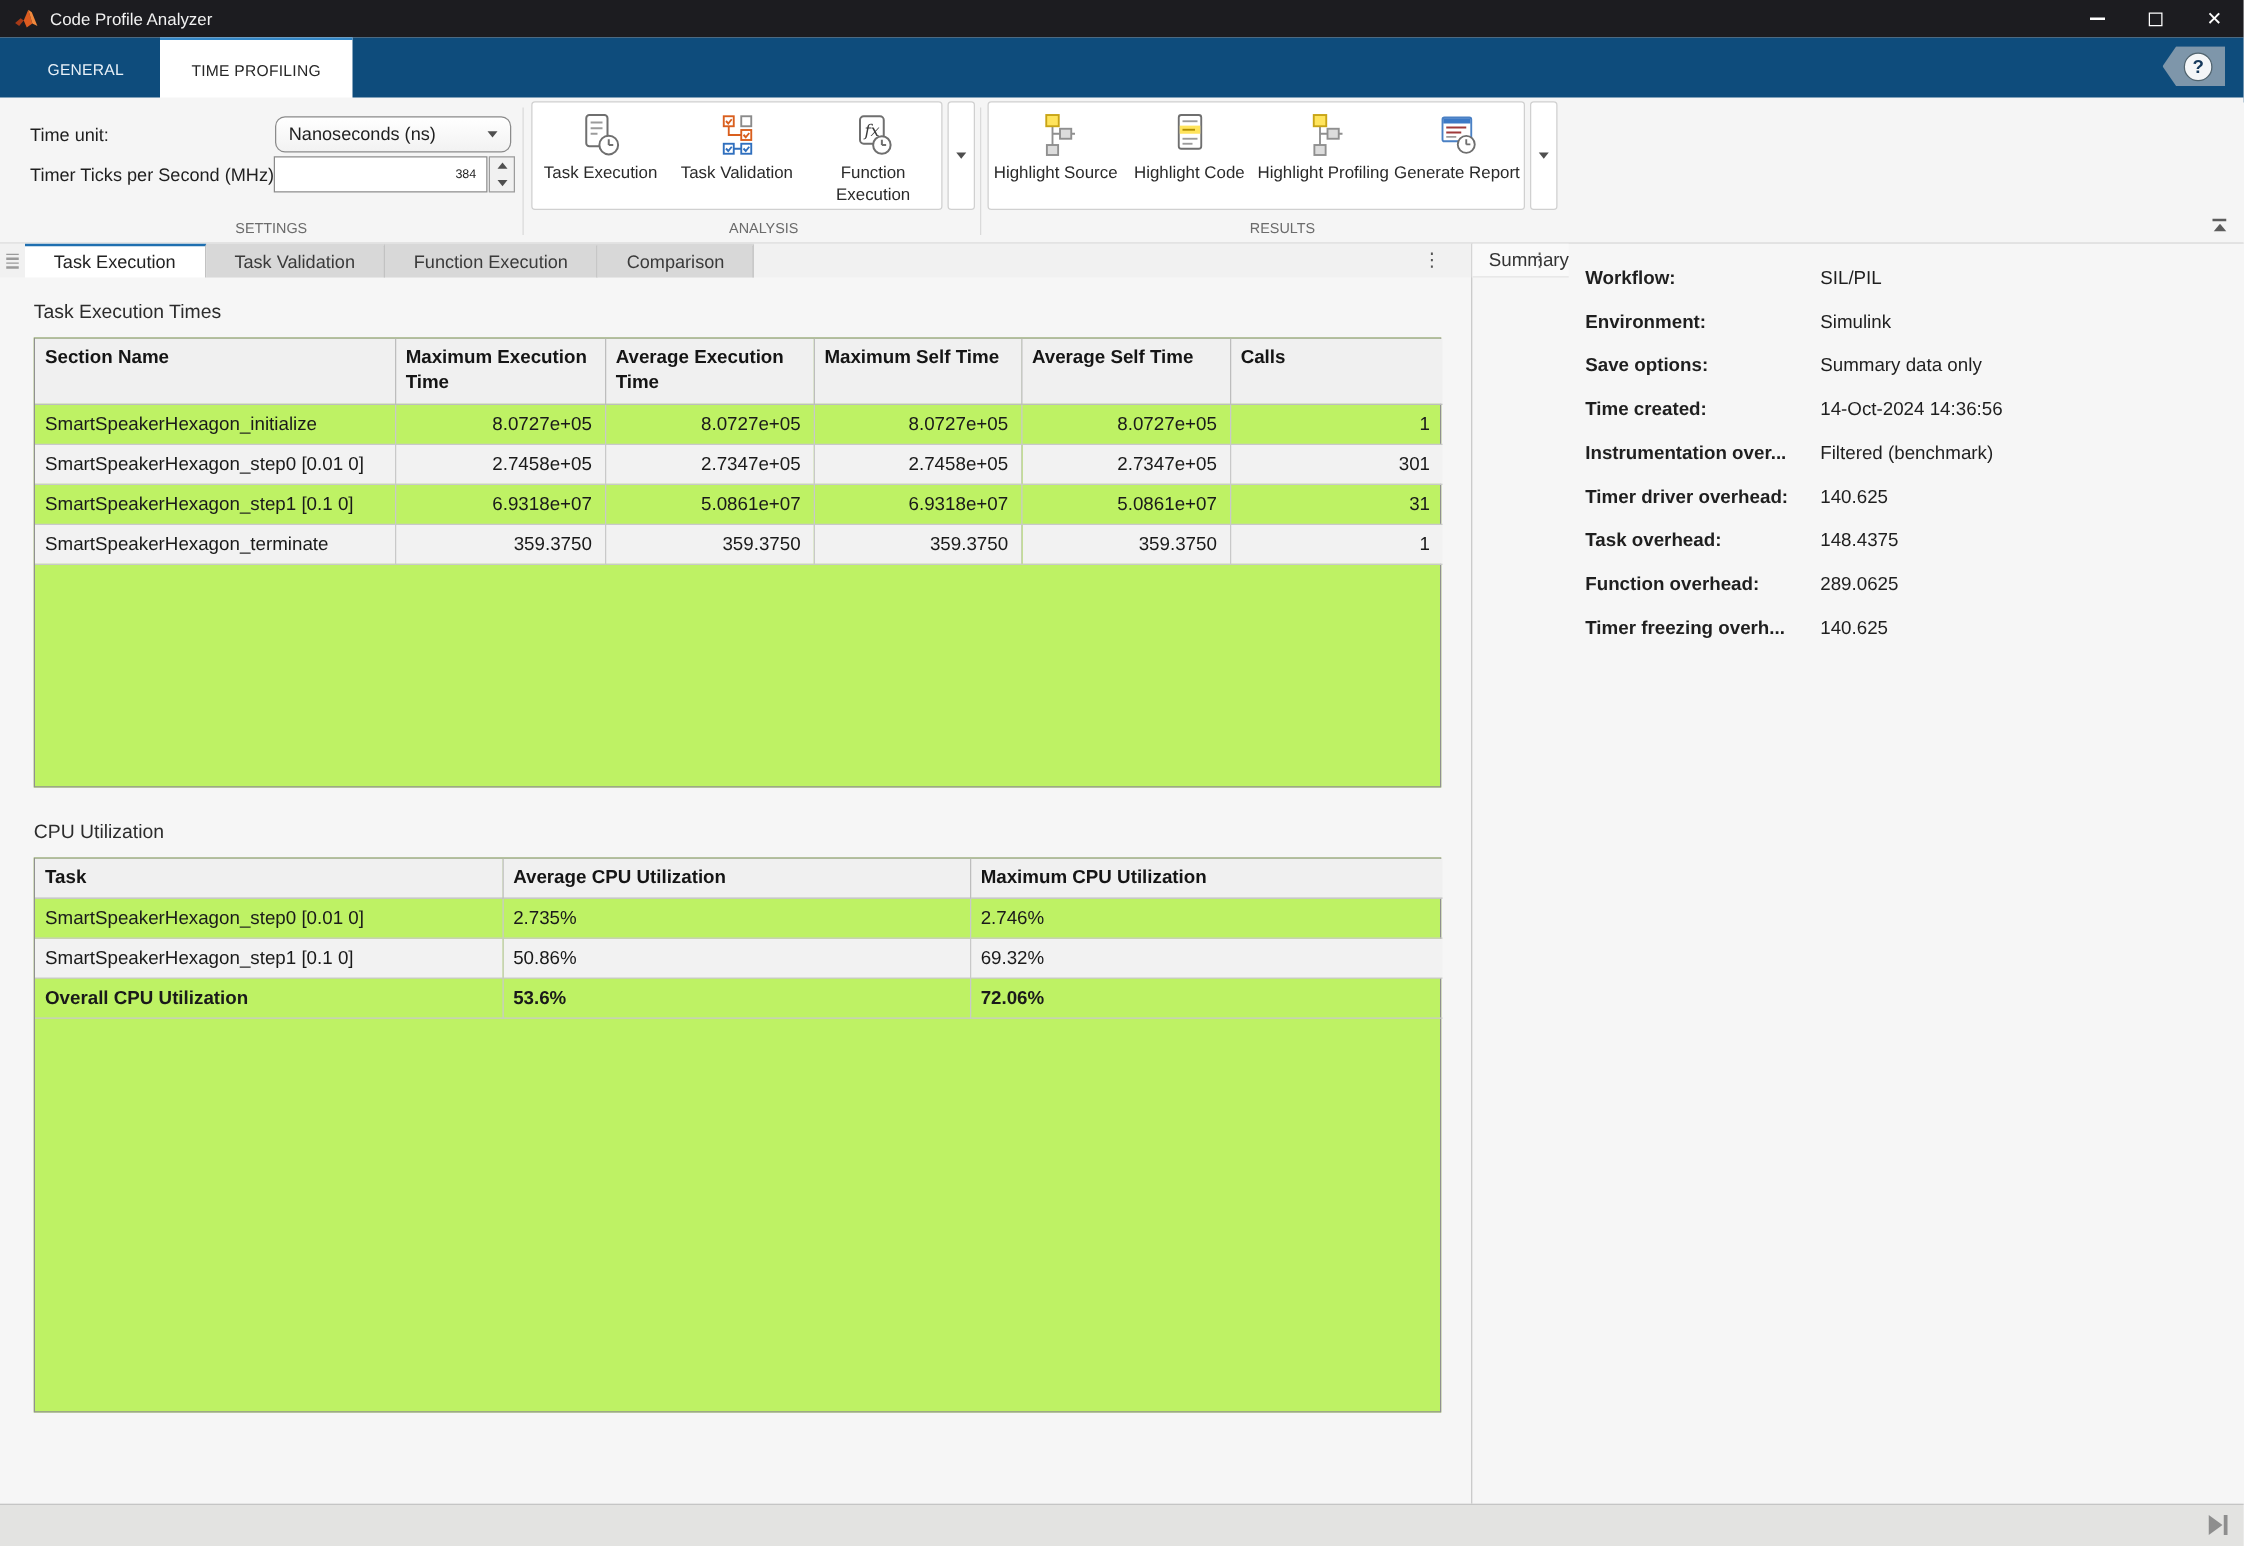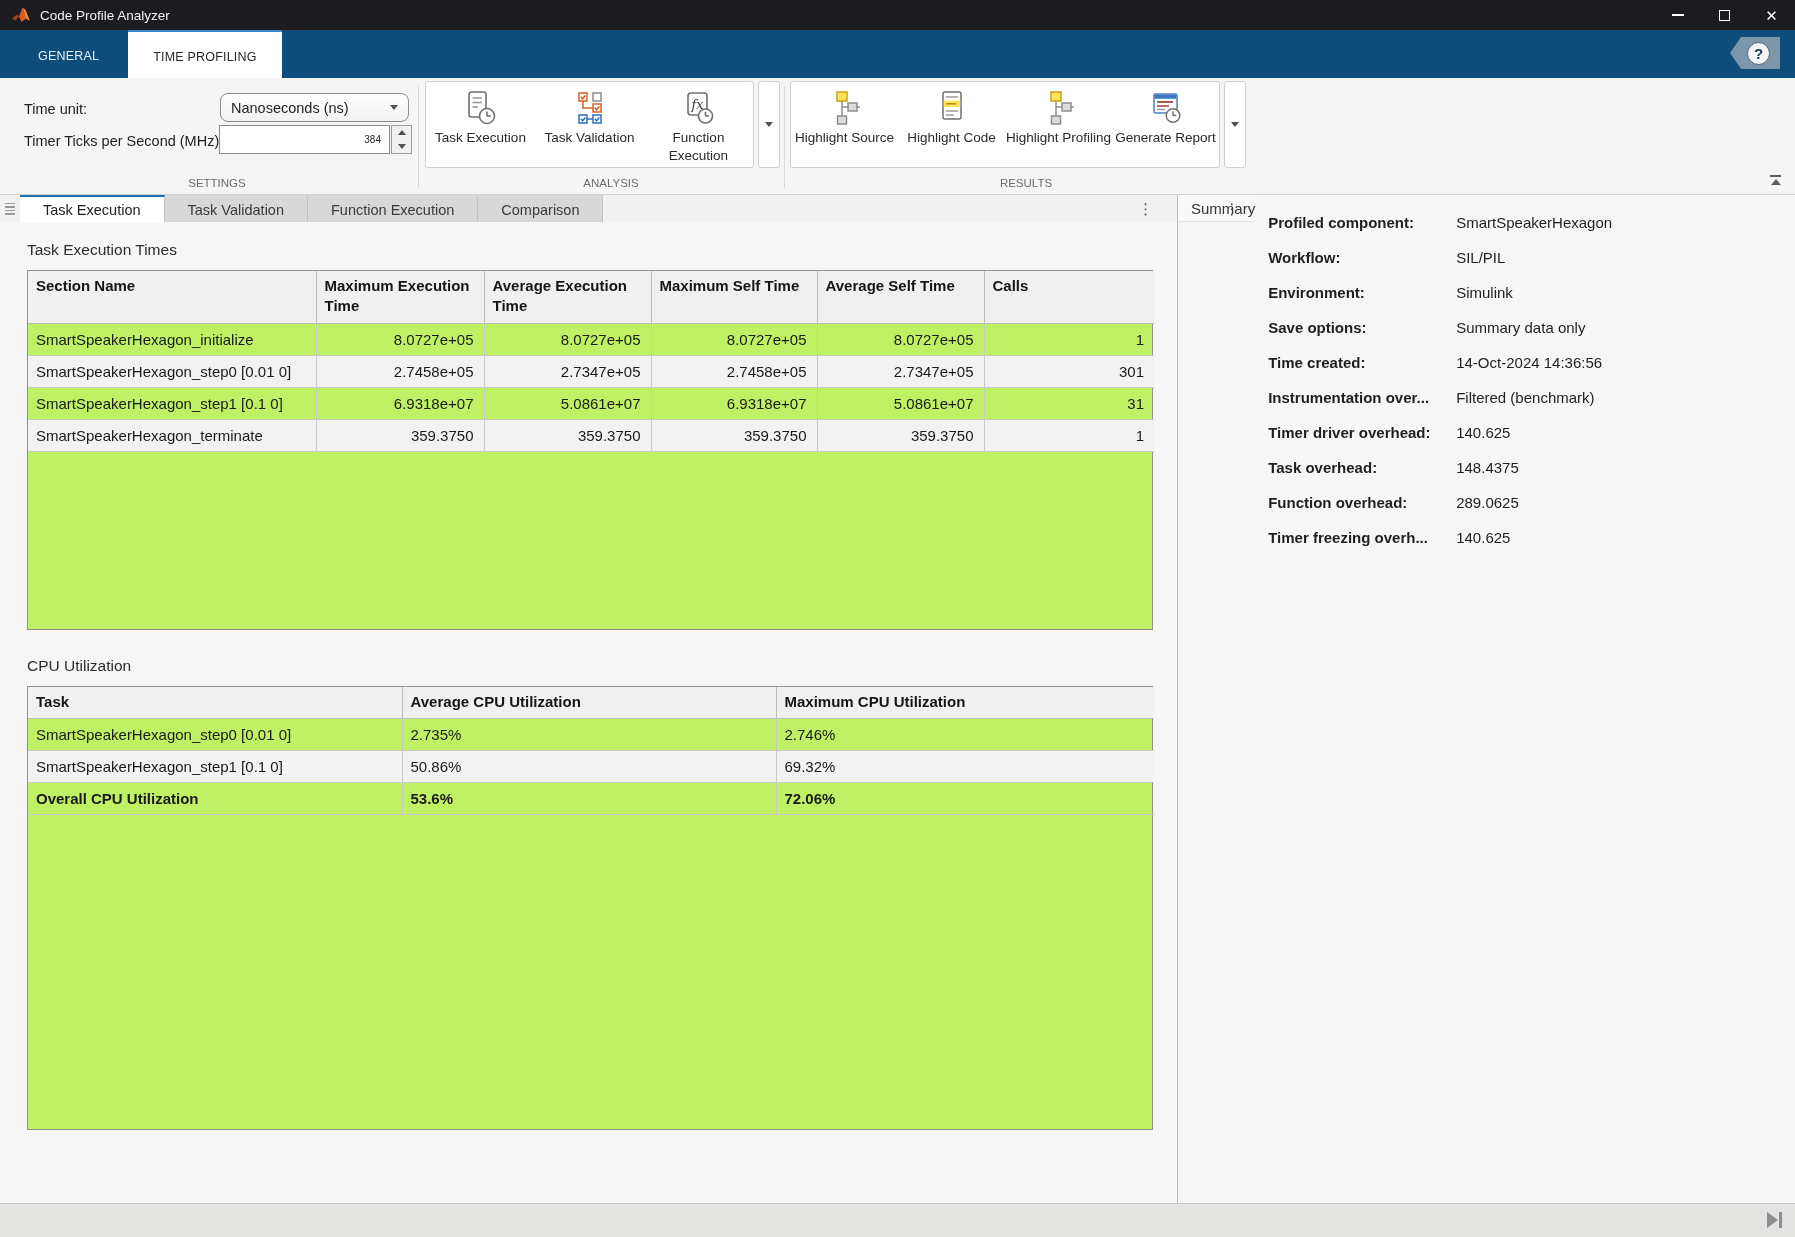--- a/index.html
+++ b/index.html
@@ -363,24 +363,20 @@
       </div>
     </div>
 
     <div class="summary-panel">
       <div class="sum-header">
         <span>Summary</span>
         <span class="kebab sum-kebab">⋮</span>
       </div>
       <div class="sum-body">
         <div class="sum-row">
-            <span class="sum-label">Profiled component:</span>
-            <span class="sum-value">SmartSpeakerHexagon</span>
-          </div>
-        <div class="sum-row">
             <span class="sum-label">Workflow:</span>
             <span class="sum-value">SIL/PIL</span>
           </div>
         <div class="sum-row">
             <span class="sum-label">Environment:</span>
             <span class="sum-value">Simulink</span>
           </div>
         <div class="sum-row">
             <span class="sum-label">Save options:</span>
             <span class="sum-value">Summary data only</span>

